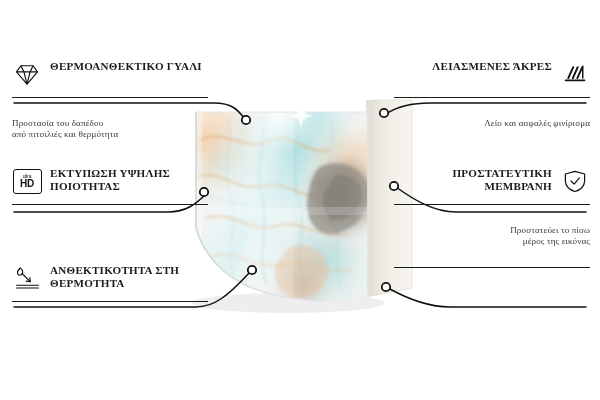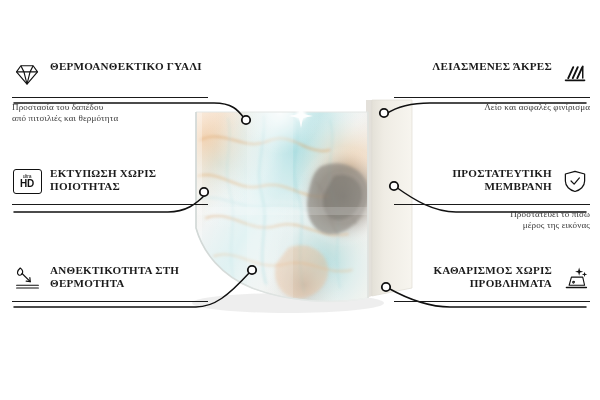--- a/index.html
+++ b/index.html
@@ -54,21 +54,21 @@
     align-items: center;
     justify-content: center;
     color: #111;
   }
   .f-rule {
     height: 0;
     border-top: 1.1px solid #1a1a1a;
     margin-top: 3px;
   }
   .f-sub {
-    margin-top: 4px;
+    margin-top: 20px;
     font-size: 9.1px;
     line-height: 11.4px;
     color: #3a3a3a;
     letter-spacing: 0.1px;
   }
 
   
   .hd-badge {
     border: 1.3px solid #111;
     border-radius: 3px;
@@ -273,21 +273,21 @@
   </div>
 
   <div class="feature left" style="top:167px;">
     <div class="f-head">
       <span class="f-icon">
         <span class="hd-badge">
           <span class="u">ultra</span>
           <span class="h">HD</span>
         </span>
       </span>
-      <span class="f-title">ΕΚΤΥΠΩΣΗ ΧΩΡΙΣ ΠΟΙΟΤΗΤΑΣ</span>
+      <span class="f-title">ΕΚΤΥΠΩΣΗ ΥΨΗΛΗΣ ΠΟΙΟΤΗΤΑΣ</span>
     </div>
     <div class="f-rule"></div>
   </div>
 
   <div class="feature left" style="top:264px;">
     <div class="f-head">
       <span class="f-icon">
         <svg viewBox="0 0 32 28" width="29" height="26" fill="none" stroke="#111" stroke-width="1.3" stroke-linejoin="round" stroke-linecap="round">
           <path d="M8,3 C11,5 11.5,8 9.5,10 C7.5,12 4.5,10.5 5,7.5 C5.3,5.6 6.6,4.2 8,3 Z"></path>
           <path d="M10,9 L19,18"></path>
@@ -327,28 +327,16 @@
           <path d="M11.5,14 L15,17.5 L21,10.5"></path>
         </svg>
       </span>
       <span class="f-title">ΠΡΟΣΤΑΤΕΥΤΙΚΗ ΜΕΜΒΡΑΝΗ</span>
     </div>
     <div class="f-rule"></div>
     <div class="f-sub">Προστατεύει το πίσω<br>μέρος της εικόνας</div>
   </div>
 
   <div class="feature right" style="top:264px;">
-    <div class="f-head">
-      <span class="f-icon">
-        <svg viewBox="0 0 32 28" width="29" height="26" fill="none" stroke="#111" stroke-width="1.25" stroke-linejoin="round" stroke-linecap="round">
-          <path d="M9,22 L11.5,13 L24,13 L26,22 Z"></path>
-          <path d="M6,24.5 L28,24.5" stroke-width="1.6"></path>
-          <path d="M13,18 C14.2,17 15.4,18.2 14.4,19.2 C13.6,20 12.6,19.3 13,18 Z"></path>
-          <path d="M20,2.5 L21,6 L24.5,7 L21,8 L20,11.5 L19,8 L15.5,7 L19,6 Z" fill="#111" stroke="none"></path>
-          <path d="M26,7 L26.7,9.2 L29,10 L26.7,10.8 L26,13 L25.3,10.8 L23,10 L25.3,9.2 Z" fill="#111" stroke="none"></path>
-        </svg>
-      </span>
-      <span class="f-title">ΚΑΘΑΡΙΣΜΟΣ ΧΩΡΙΣ ΠΡΟΒΛΗΜΑΤΑ</span>
-    </div>
     <div class="f-rule"></div>
   </div>
 
 </div>
 
 </body></html>

